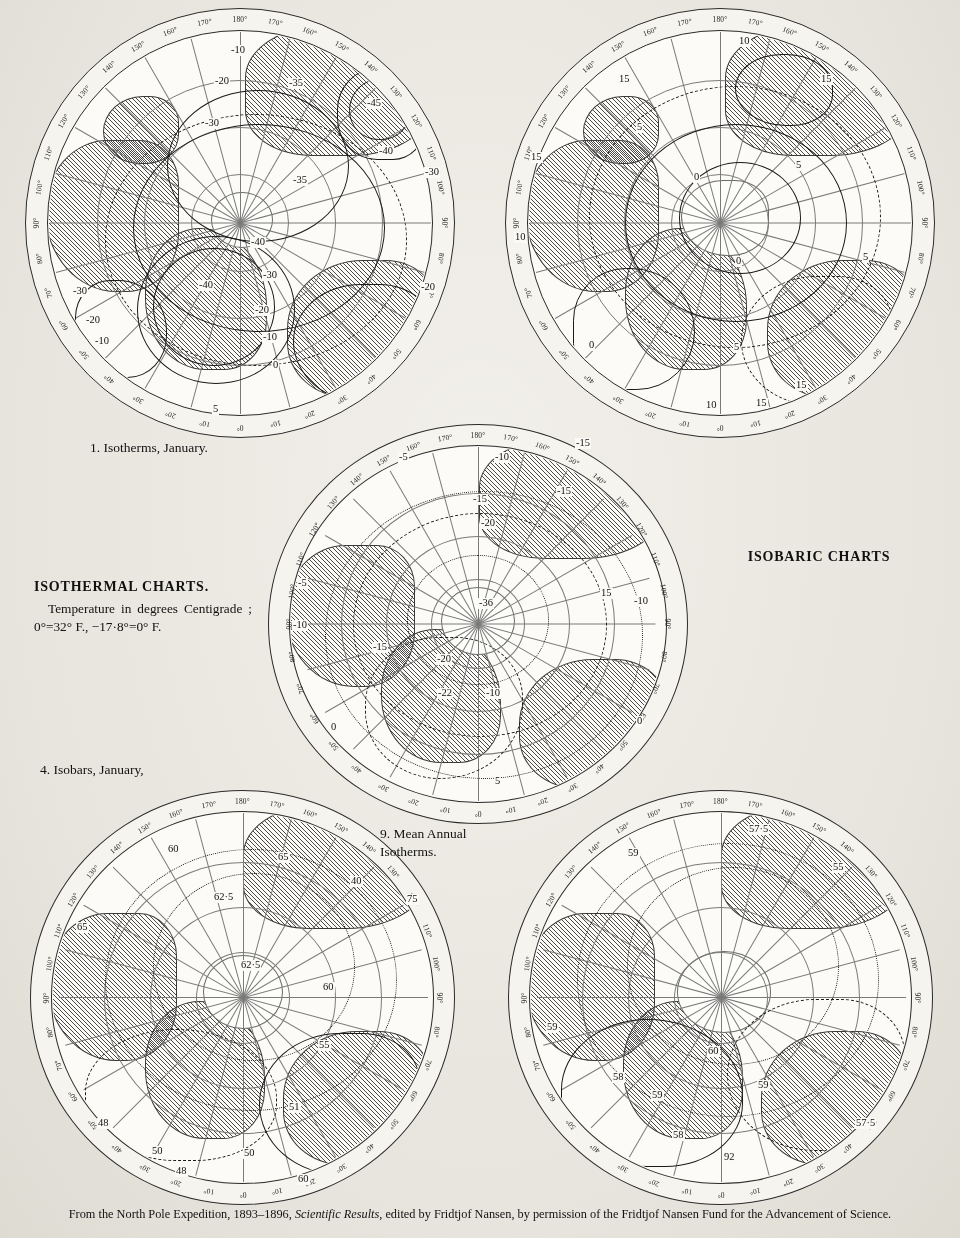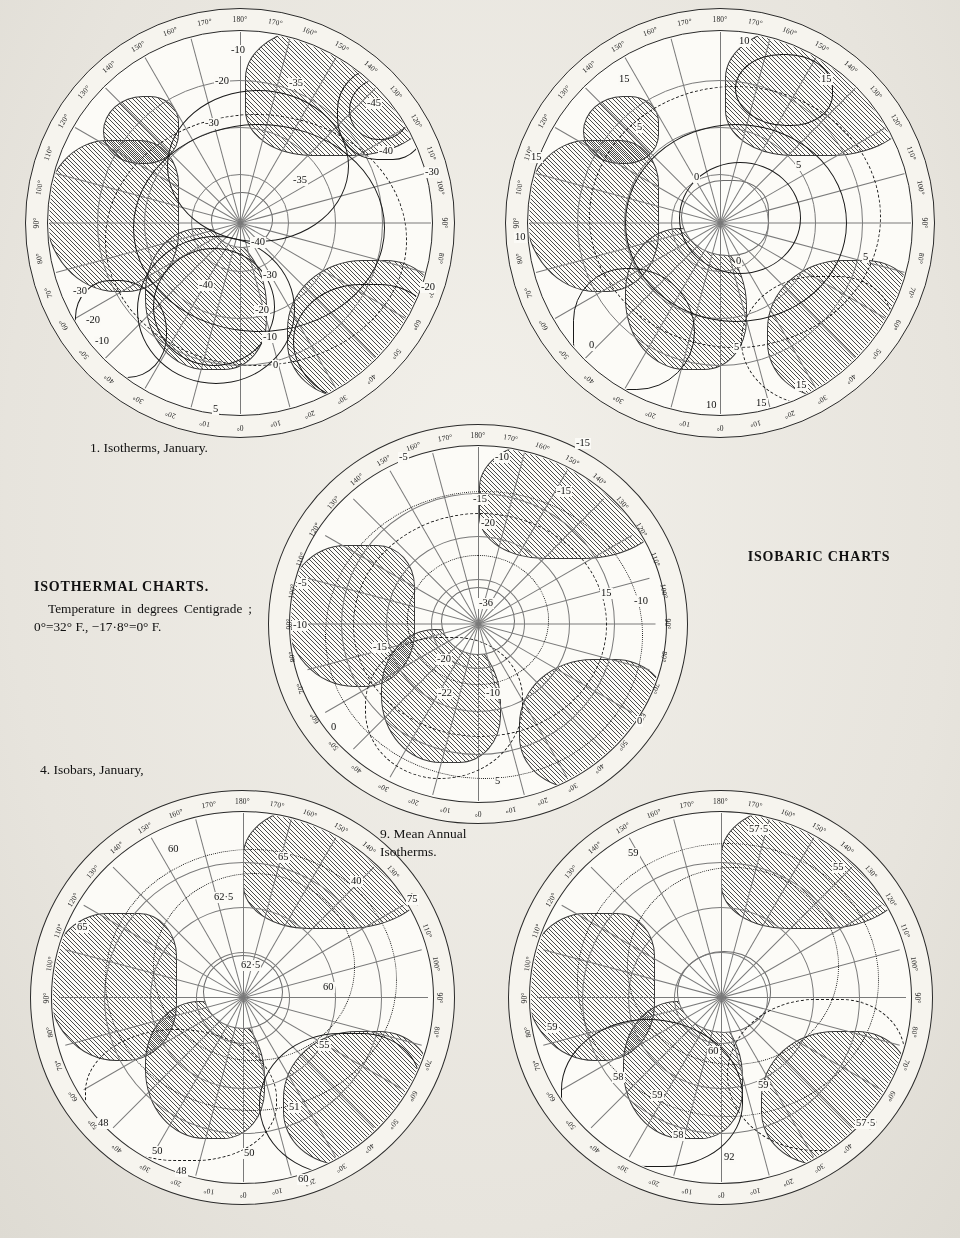--- a/index.html
+++ b/index.html
@@ -490,20 +490,23 @@
 
   <div class="block" style="left:34px;top:578px;width:218px;">
     <h3>ISOTHERMAL CHARTS.</h3>
     <p>Temperature in degrees Centigrade ; 0°=32° F., −17·8°=0° F.</p>
   </div>
 
   <div class="block" style="left:716px;top:548px;width:206px;">
     <h3 style="text-align:center;">ISOBARIC CHARTS</h3>
   </div>
 
+  <div class="footer">
+    <span>From the North Pole Expedition, 1893–1896, </span><i>Scientific Results</i><span>, edited by Fridtjof Nansen, by permission of the Fridtjof Nansen Fund for the Advancement of Science.</span>
+  </div>
 
 <div class="vlab" style="left: 230px; top: 45px;">-10</div>
     <div class="vlab" style="left: 214px; top: 76px;">-20</div>
     <div class="vlab" style="left: 288px; top: 78px;">-35</div>
     <div class="vlab" style="left: 366px; top: 98px;">-45</div>
     <div class="vlab" style="left: 204px; top: 118px;">-30</div>
     <div class="vlab" style="left: 378px; top: 146px;">-40</div>
     <div class="vlab" style="left: 424px; top: 167px;">-30</div>
     <div class="vlab" style="left: 292px; top: 175px;">-35</div>
     <div class="vlab" style="left: 250px; top: 237px;">-40</div>

